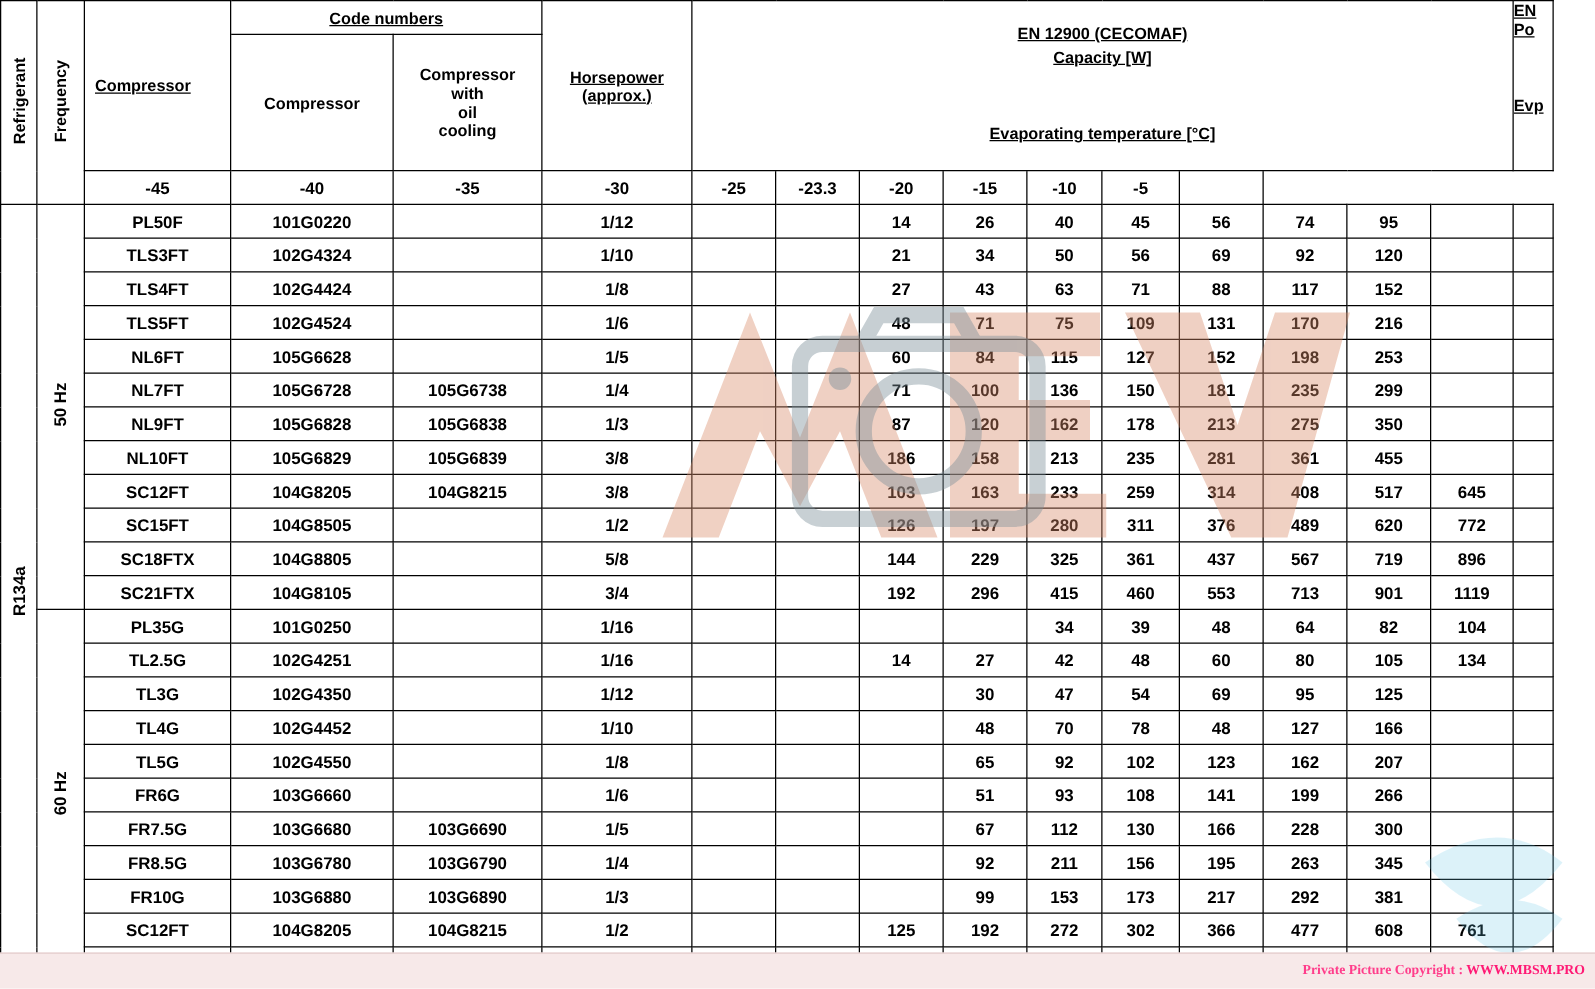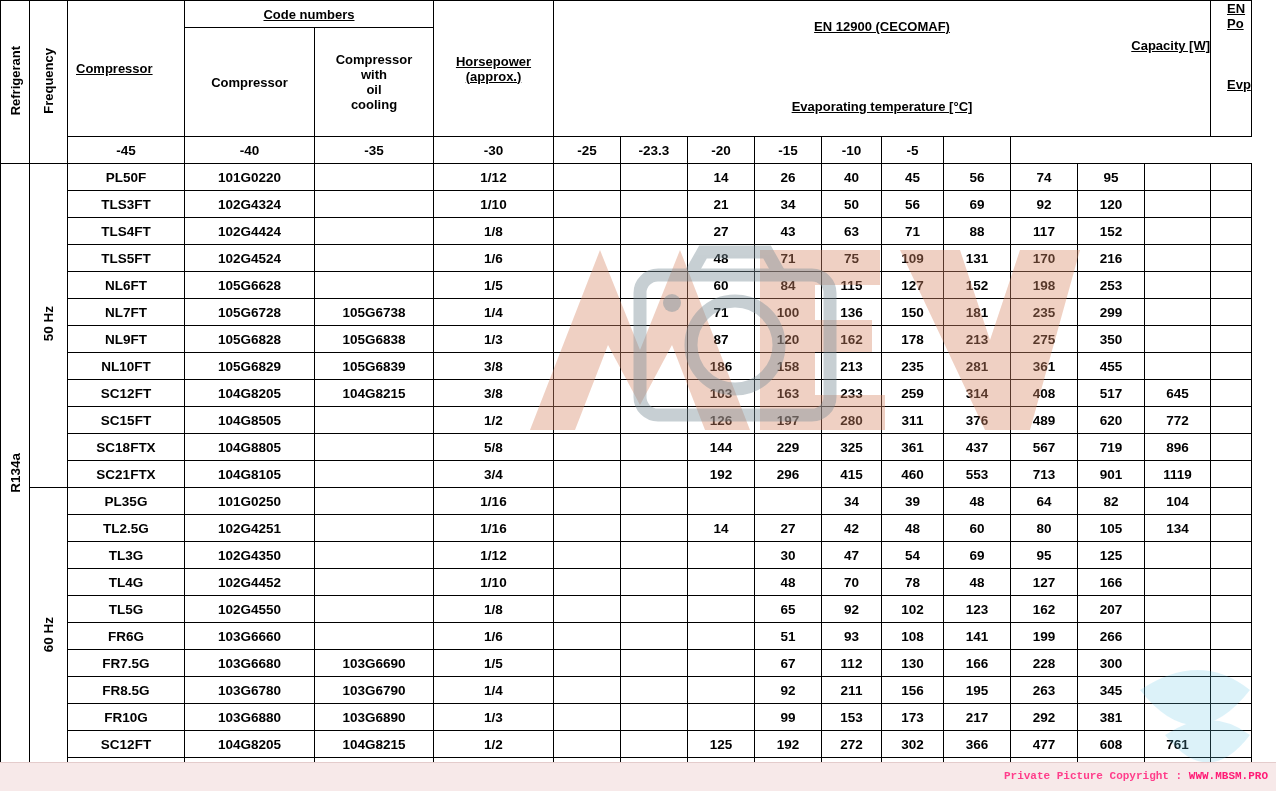--- a/index.html
+++ b/index.html
@@ -60,21 +60,21 @@
 
   
   .footer{
     position:absolute;left:0;bottom:0;width:1276px;height:28px;
     background:#f7e9e9;
     border-top:1px solid #e4cccc;
   }
   .footer .credit{
     position:absolute;right:8px;top:7px;
     font-size:11px;font-weight:bold;color:#ff1a75;
-    font-family:Liberation Mono, monospace;
+    font-family:Liberation Serif, serif;
   }
   .footer .site{color:#ff1a75;}
   .footer .copy{color:#ff3d8b;}
 </style>
 </head>
 <body>
 
 <div class="sheet">
 
   <table class="grid" id="tbl">
@@ -106,24 +106,24 @@
           <span class="vtext">Frequency</span>
         </td>
         <td class="hdr" rowspan="2" style="text-align:left;padding-left:8px;">Compressor</td>
         <td class="hdr" colspan="2">Code numbers</td>
         <td class="hdr" rowspan="2">
           <div>Horsepower</div>
           <div>(approx.)</div>
         </td>
         <td class="hdr" colspan="10" rowspan="2" style="vertical-align:top;">
           <div style="padding-top:18px;">EN 12900 (CECOMAF)</div>
-          <div style="padding-top:4px;text-align:right;">Capacity [W]</div>
+          <div style="padding-top:4px;">Capacity [W]</div>
           <div style="padding-top:46px;">Evaporating temperature [°C]</div>
         </td>
-        <td class="hdr" rowspan="2" style="vertical-align:top;text-align:left;padding-left:16px;">
+        <td class="hdr" rowspan="2" style="vertical-align:top;text-align:left;padding-left:0;">
           <div>EN</div>
           <div>Po</div>
           <div style="height:46px;"></div>
           <div>Evp</div>
         </td>
       </tr>
       <tr>
         <td class="hdr-small" style="height:108px;">Compressor</td>
         <td class="hdr-small">
           <div>Compressor</div>

